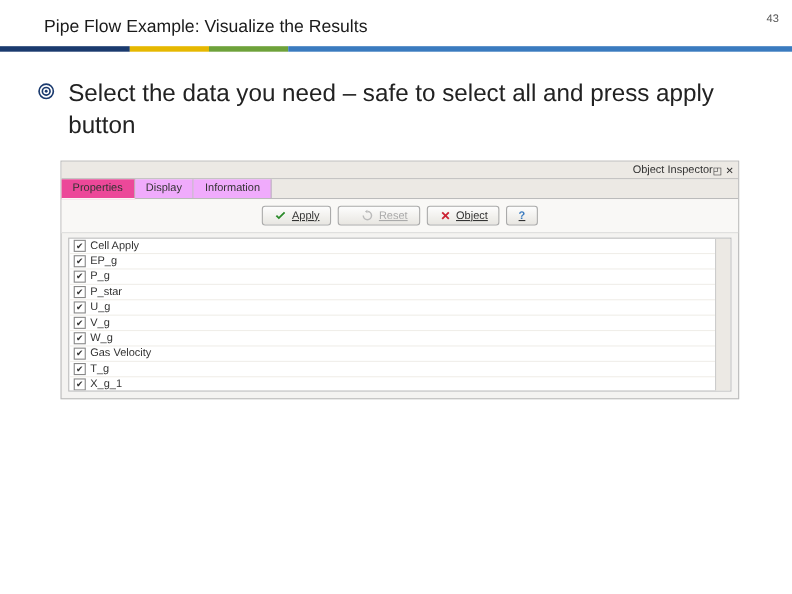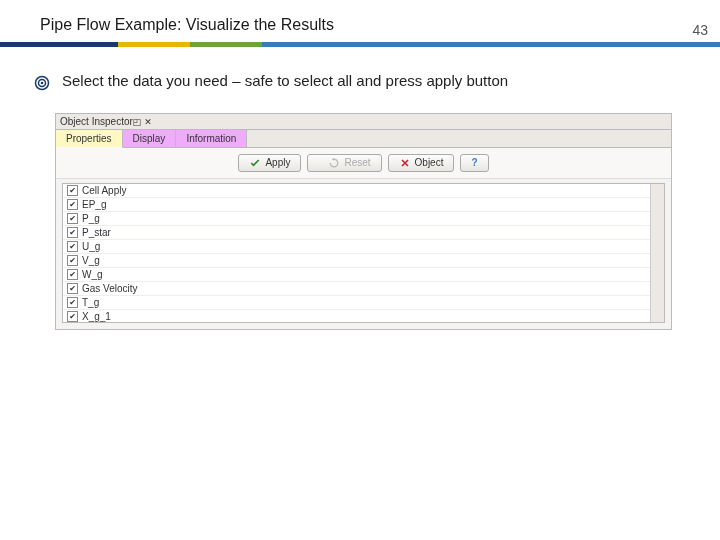--- a/index.html
+++ b/index.html
@@ -1,35 +1,35 @@
 <!DOCTYPE html>
 <html><head>
 <meta charset="utf-8">
 <style>
   * { box-sizing: border-box; margin: 0; padding: 0; }
   body { width: 720px; height: 540px; background: #fff; font-family: Arial, sans-serif; position: relative; }
-  .page-number { position: absolute; top: 22px; right: 12px; font-size: 14px; color: #555; }
+  .page-number { position: absolute; top: 12px; right: 12px; font-size: 10px; color: #555; }
   .title { font-size: 16px; color: #1a1a1a; padding: 16px 0 8px 40px; font-weight: 400; }
   .rule { height: 5px; display: flex; }
   .rule .navy { background: #1a3a6e; flex: 0 0 118px; }
   .rule .gold { background: #e6b800; flex: 0 0 72px; }
   .rule .green { background: #6ea23a; flex: 0 0 72px; }
   .rule .blue { background: #3a7bbf; flex: 1; }
   .bullet-row { display: flex; padding: 24px 60px 0 34px; align-items: flex-start; gap: 12px; }
   .bullet-icon { flex: 0 0 auto; margin-top: 4px; }
-  .bullet-text { font-size: 15px; color: #222; line-height: 1.3; }
+  .bullet-text { font-size: 22px; color: #222; line-height: 1.3; }
   .inspector { margin: 18px 48px 0 55px; border: 1px solid #bbb; font-family: Tahoma, Arial, sans-serif; font-size: 10px; color: #333; background: #f4f3f1; }
-  .inspector-title { display: flex; justify-content: flex-start; align-items: center; padding: 2px 4px; border-bottom: 1px solid #bbb; background: #ece9e4; }
+  .inspector-title { display: flex; justify-content: flex-end; align-items: center; padding: 2px 4px; border-bottom: 1px solid #bbb; background: #ece9e4; }
   .inspector-title .ctrl { display: flex; gap: 3px; align-items: center; }
   .inspector-title .ctrl span { font-size: 9px; cursor: pointer; }
   .tabs { display: flex; background: #ece9e4; border-bottom: 1px solid #bbb; }
   .tab { padding: 3px 10px; border-right: 1px solid #bbb; background: #f0abfc; cursor: pointer; }
-  .tab.active { background: #fef9c3; border-bottom: 1px solid #f9f8f6; margin-bottom: -1px; }
+  .tab.active { background: #ec4899; border-bottom: 1px solid #f9f8f6; margin-bottom: -1px; }
   .toolbar { display: flex; justify-content: center; gap: 6px; padding: 6px 0; background: #f9f8f6; border-bottom: 1px solid #ddd; }
-  .btn { display: flex; gap: 4px; padding: 2px 10px; border: 1px solid #aaa; border-radius: 3px; background: linear-gradient(#fdfdfd,#e8e6e1); font-size: 10px; cursor: pointer; }
+  .btn { display: flex; align-items: center; gap: 4px; padding: 2px 10px; border: 1px solid #aaa; border-radius: 3px; background: linear-gradient(#fdfdfd,#e8e6e1); font-size: 10px; cursor: pointer; text-decoration: underline; }
   .btn.disabled { color: #aaa; padding-left: 20px; }
   .btn svg { width: 12px; height: 12px; }
   .arrays { margin: 4px 6px 6px 6px; border: 1px solid #bbb; background: #fff; height: 140px; overflow: hidden; display:flex; flex-direction:column;}
   .array-row { display: flex; align-items: center; gap: 4px; padding: 1px 4px; font-size: 10px; border-bottom: 1px solid #f0eee9; }
   .array-row .cbox { width: 11px; height: 11px; border: 1px solid #888; background: #fff; display:flex; align-items:center; justify-content:center; font-size:8px; line-height:1; }
   .array-row.header .cbox { visibility: visible; }
   .scrollbar { width:14px; background:#ece9e4; border-left:1px solid #ccc;}
   .arrays-wrap { display:flex; flex:1; }
   .arrays-list { flex:1; }
 </style>

